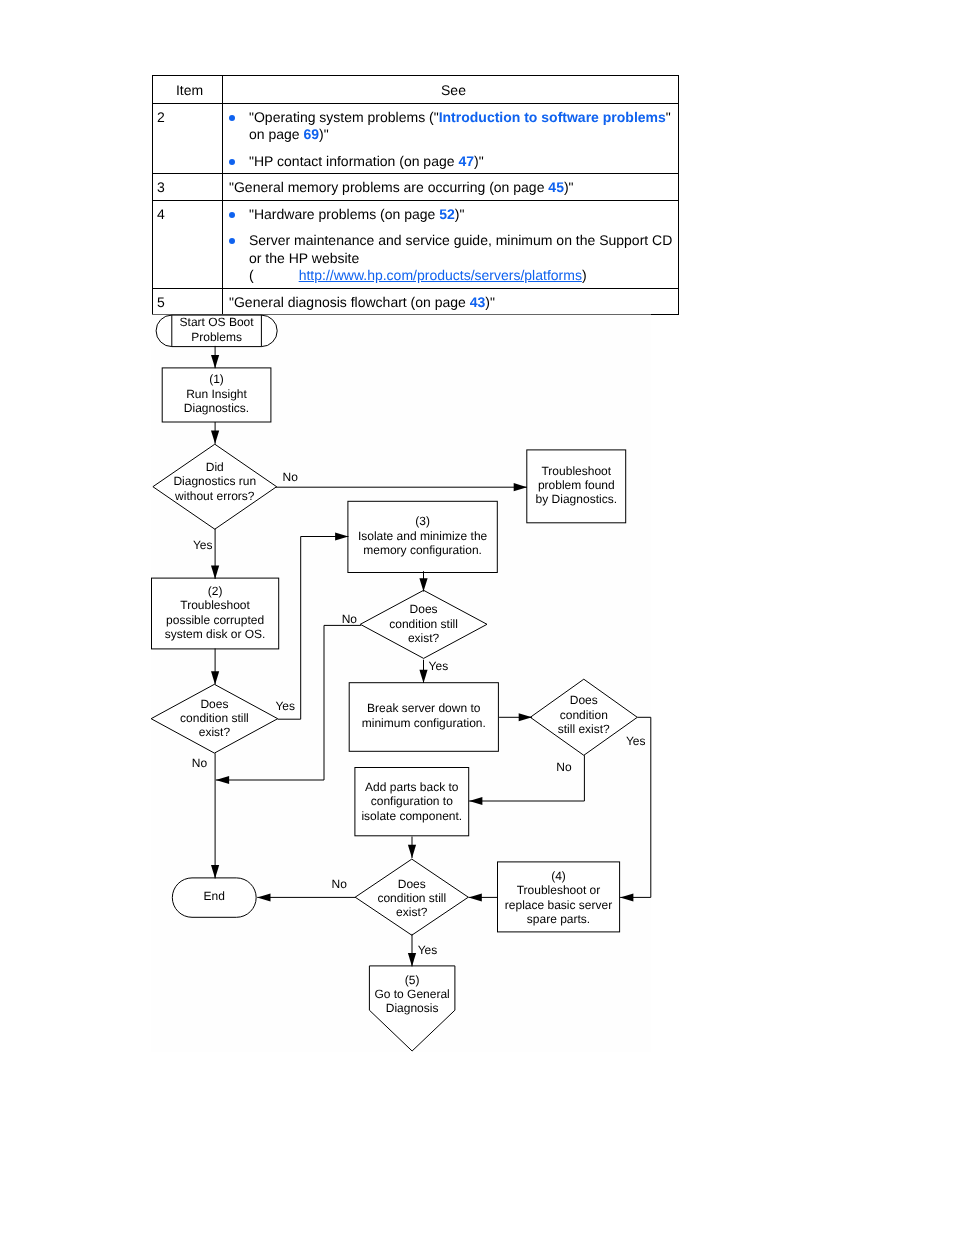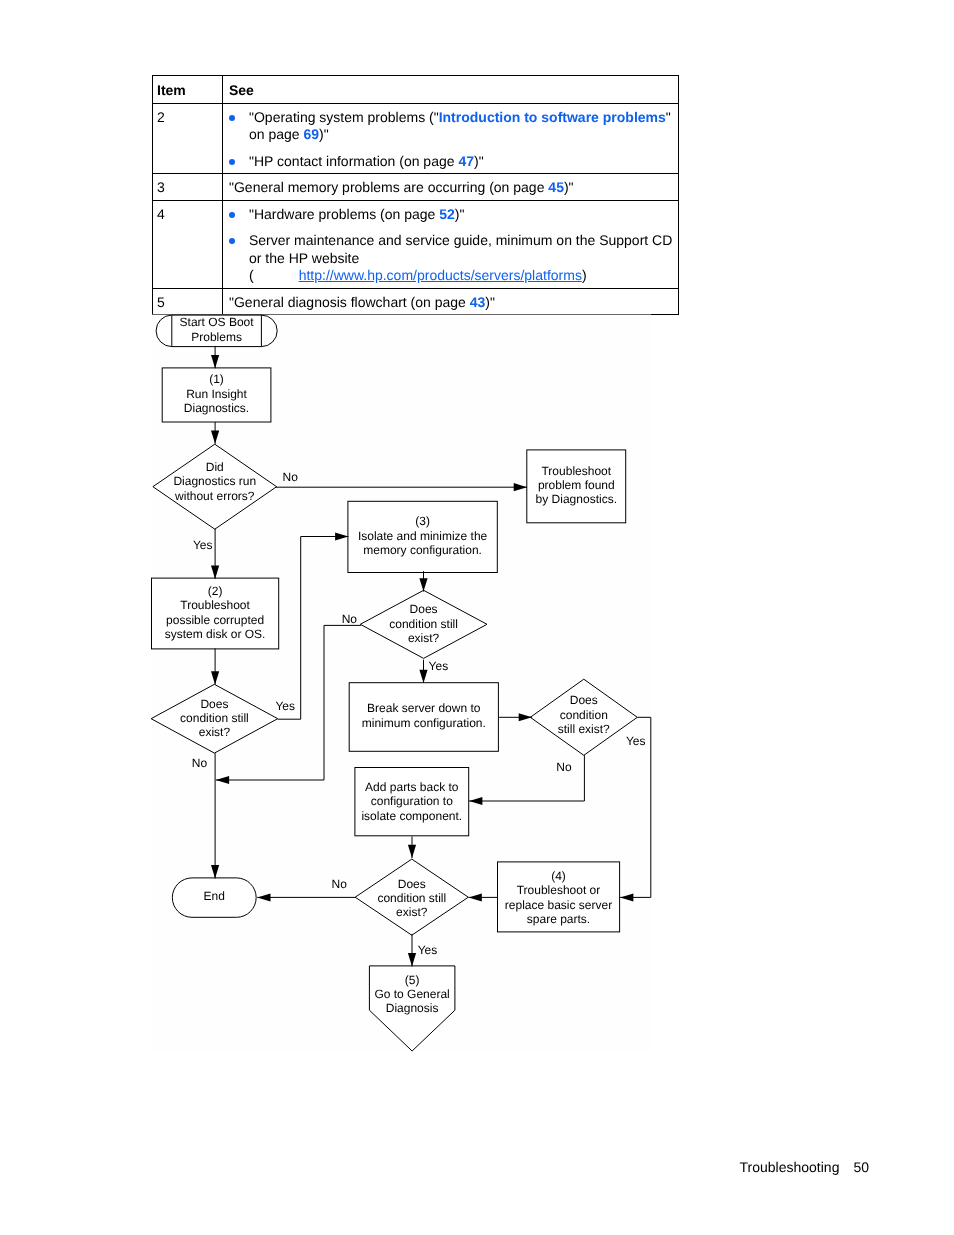--- a/index.html
+++ b/index.html
@@ -7,21 +7,21 @@
   body{width:954px;height:1235px;position:relative;font-family:"Liberation Sans",sans-serif;color:#000;
        -webkit-font-smoothing:antialiased;text-rendering:geometricPrecision;}
   .page{position:absolute;left:0;top:0;width:954px;height:1235px;overflow:hidden;}
 
   
   table.tbl{position:absolute;left:152px;top:75px;width:527px;border-collapse:collapse;
             font-family:"Liberation Sans",sans-serif;font-size:14px;line-height:17.5px;}
   table.tbl td{border:1px solid #000;vertical-align:top;padding:0;}
   table.tbl td.c1{width:65px;padding:5px 0 3px 4px;}
   table.tbl td.c2{padding:5px 0 3px 6px;}
-  table.tbl td.hd{font-weight:bold;padding-top:6px;padding-bottom:3px;}
+  table.tbl td.hd{font-weight:normal;padding-top:6px;padding-bottom:3px;text-align:center;}
   table.tbl tr.tall td{padding-bottom:3px;}
   .bul{position:relative;padding-left:20px;margin:0 -4px 9px 0;}
   .bul:last-child{margin-bottom:0;}
   .bul .dot{position:absolute;left:0px;top:6px;width:6px;height:6px;border-radius:50%;background:#0f62ef;}
   .lnk{color:#0f62ef;font-weight:bold;}
   .url{color:#0f62ef;text-decoration:underline;padding-left:45px;}
 
   
   .footer{position:absolute;left:0;top:1160px;width:869px;text-align:right;font-size:14px;
           line-height:14px;font-family:"Liberation Sans",sans-serif;}
@@ -218,16 +218,13 @@
       <text x="275.4" y="709.7" text-anchor="start">Yes</text>
       <text x="191.8" y="766.5" text-anchor="start">No</text>
       <text x="341.7" y="623.1" text-anchor="start">No</text>
       <text x="428.6" y="670.3" text-anchor="start">Yes</text>
       <text x="625.9" y="744.6" text-anchor="start">Yes</text>
       <text x="556.3" y="770.9" text-anchor="start">No</text>
       <text x="331.5" y="887.8" text-anchor="start">No</text>
       <text x="417.7" y="953.9" text-anchor="start">Yes</text>
     </svg>
 
-  <div class="footer">
-    <span>Troubleshooting</span><span class="pg">50</span>
-  </div>
 </div>
 
 </body></html>

